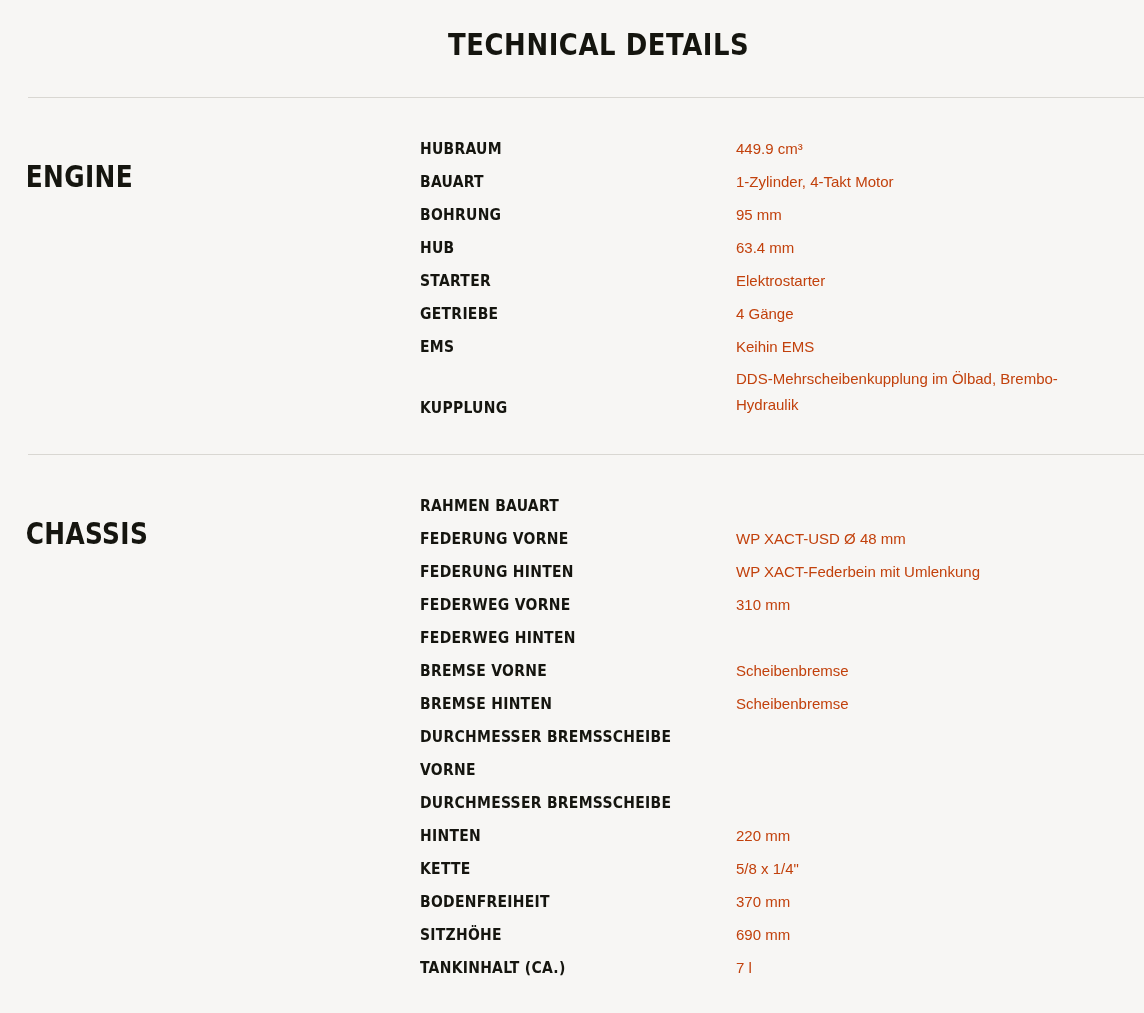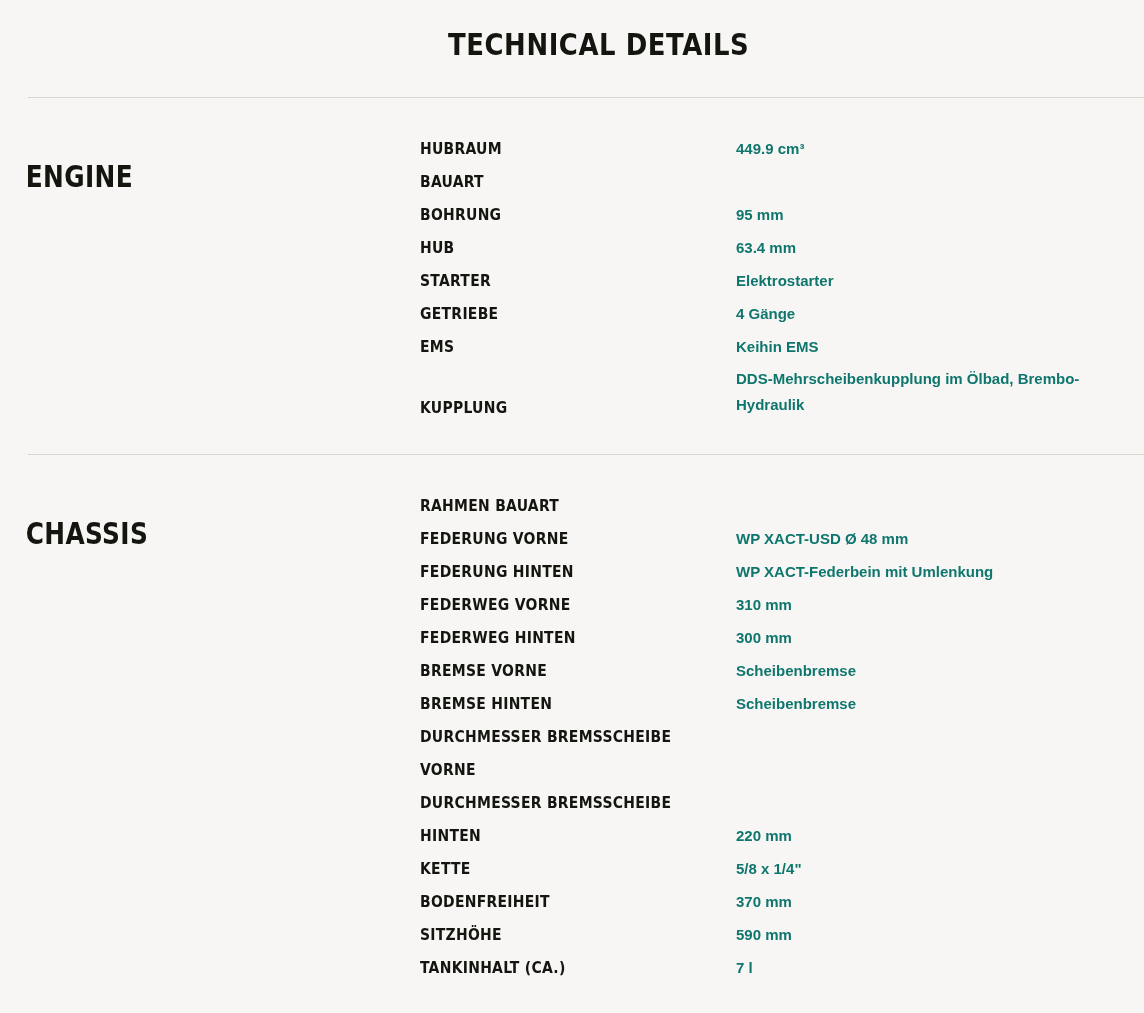--- a/index.html
+++ b/index.html
@@ -93,22 +93,22 @@
     text-transform: uppercase;
     color: #15150f;
     line-height: 33px;
     transform: scaleX(0.94);
     transform-origin: left center;
   }
   .spec-value {
     flex: 1 1 auto;
     font-size: 15px;
     line-height: 33px;
-    color: #0f766e;
-    font-weight: 700;
+    color: #c2410c;
+    font-weight: 400;
     max-width: 380px;
   }
   .spec-value.wrap {
     line-height: 26px;
     padding-top: 3px;
   }
   .spec-label.two-line {
     line-height: 21px;
     padding-top: 6px;
   }
@@ -134,20 +134,21 @@
 
     <div class="spec-table">
 
       <div class="spec-row">
         <div class="spec-label">HUBRAUM</div>
         <div class="spec-value">449.9 cm³</div>
       </div>
 
       <div class="spec-row">
         <div class="spec-label">BAUART</div>
+        <div class="spec-value">1-Zylinder, 4-Takt Motor</div>
       </div>
 
       <div class="spec-row">
         <div class="spec-label">BOHRUNG</div>
         <div class="spec-value">95 mm</div>
       </div>
 
       <div class="spec-row">
         <div class="spec-label">HUB</div>
         <div class="spec-value">63.4 mm</div>
@@ -197,21 +198,20 @@
         <div class="spec-value">WP XACT-Federbein mit Umlenkung</div>
       </div>
 
       <div class="spec-row">
         <div class="spec-label">FEDERWEG VORNE</div>
         <div class="spec-value">310 mm</div>
       </div>
 
       <div class="spec-row">
         <div class="spec-label">FEDERWEG HINTEN</div>
-        <div class="spec-value">300 mm</div>
       </div>
 
       <div class="spec-row">
         <div class="spec-label">BREMSE VORNE</div>
         <div class="spec-value">Scheibenbremse</div>
       </div>
 
       <div class="spec-row">
         <div class="spec-label">BREMSE HINTEN</div>
         <div class="spec-value">Scheibenbremse</div>
@@ -232,21 +232,21 @@
       </div>
 
 
       <div class="spec-row">
         <div class="spec-label">BODENFREIHEIT</div>
         <div class="spec-value">370 mm</div>
       </div>
 
       <div class="spec-row">
         <div class="spec-label">SITZHÖHE</div>
-        <div class="spec-value">590 mm</div>
+        <div class="spec-value">690 mm</div>
       </div>
 
       <div class="spec-row">
         <div class="spec-label">TANKINHALT (CA.)</div>
         <div class="spec-value">7 l</div>
       </div>
 
     </div>
   </div>
 

